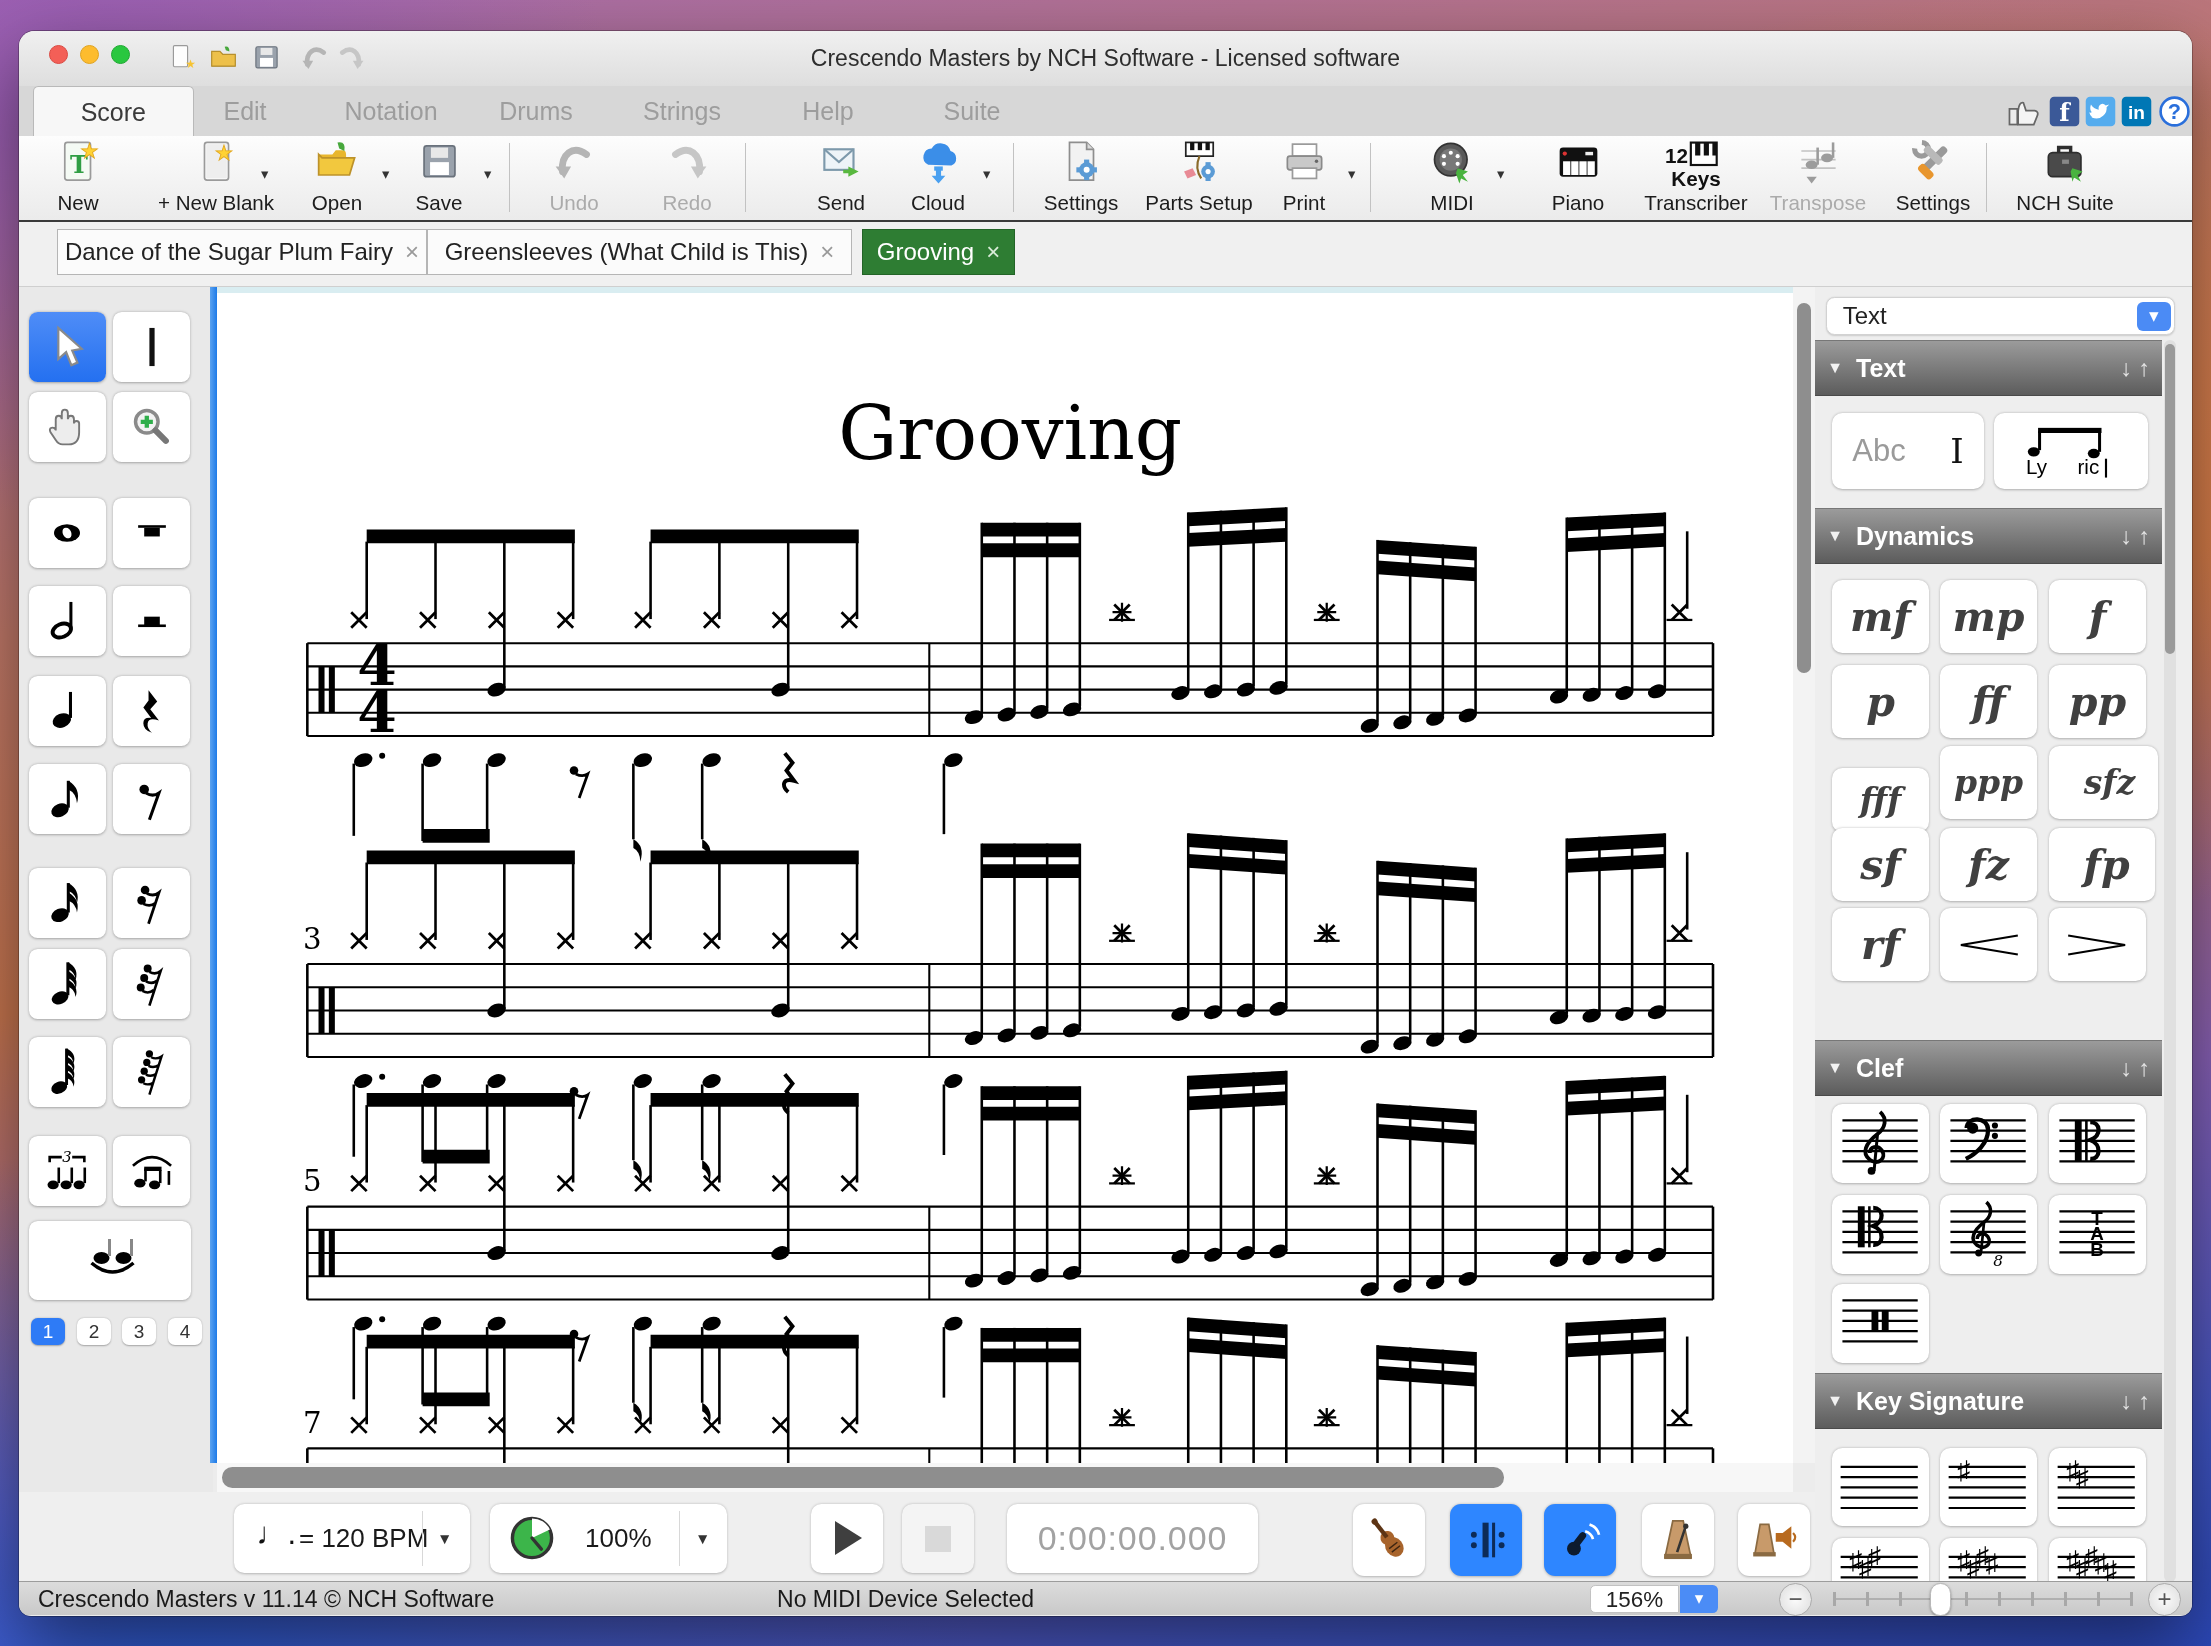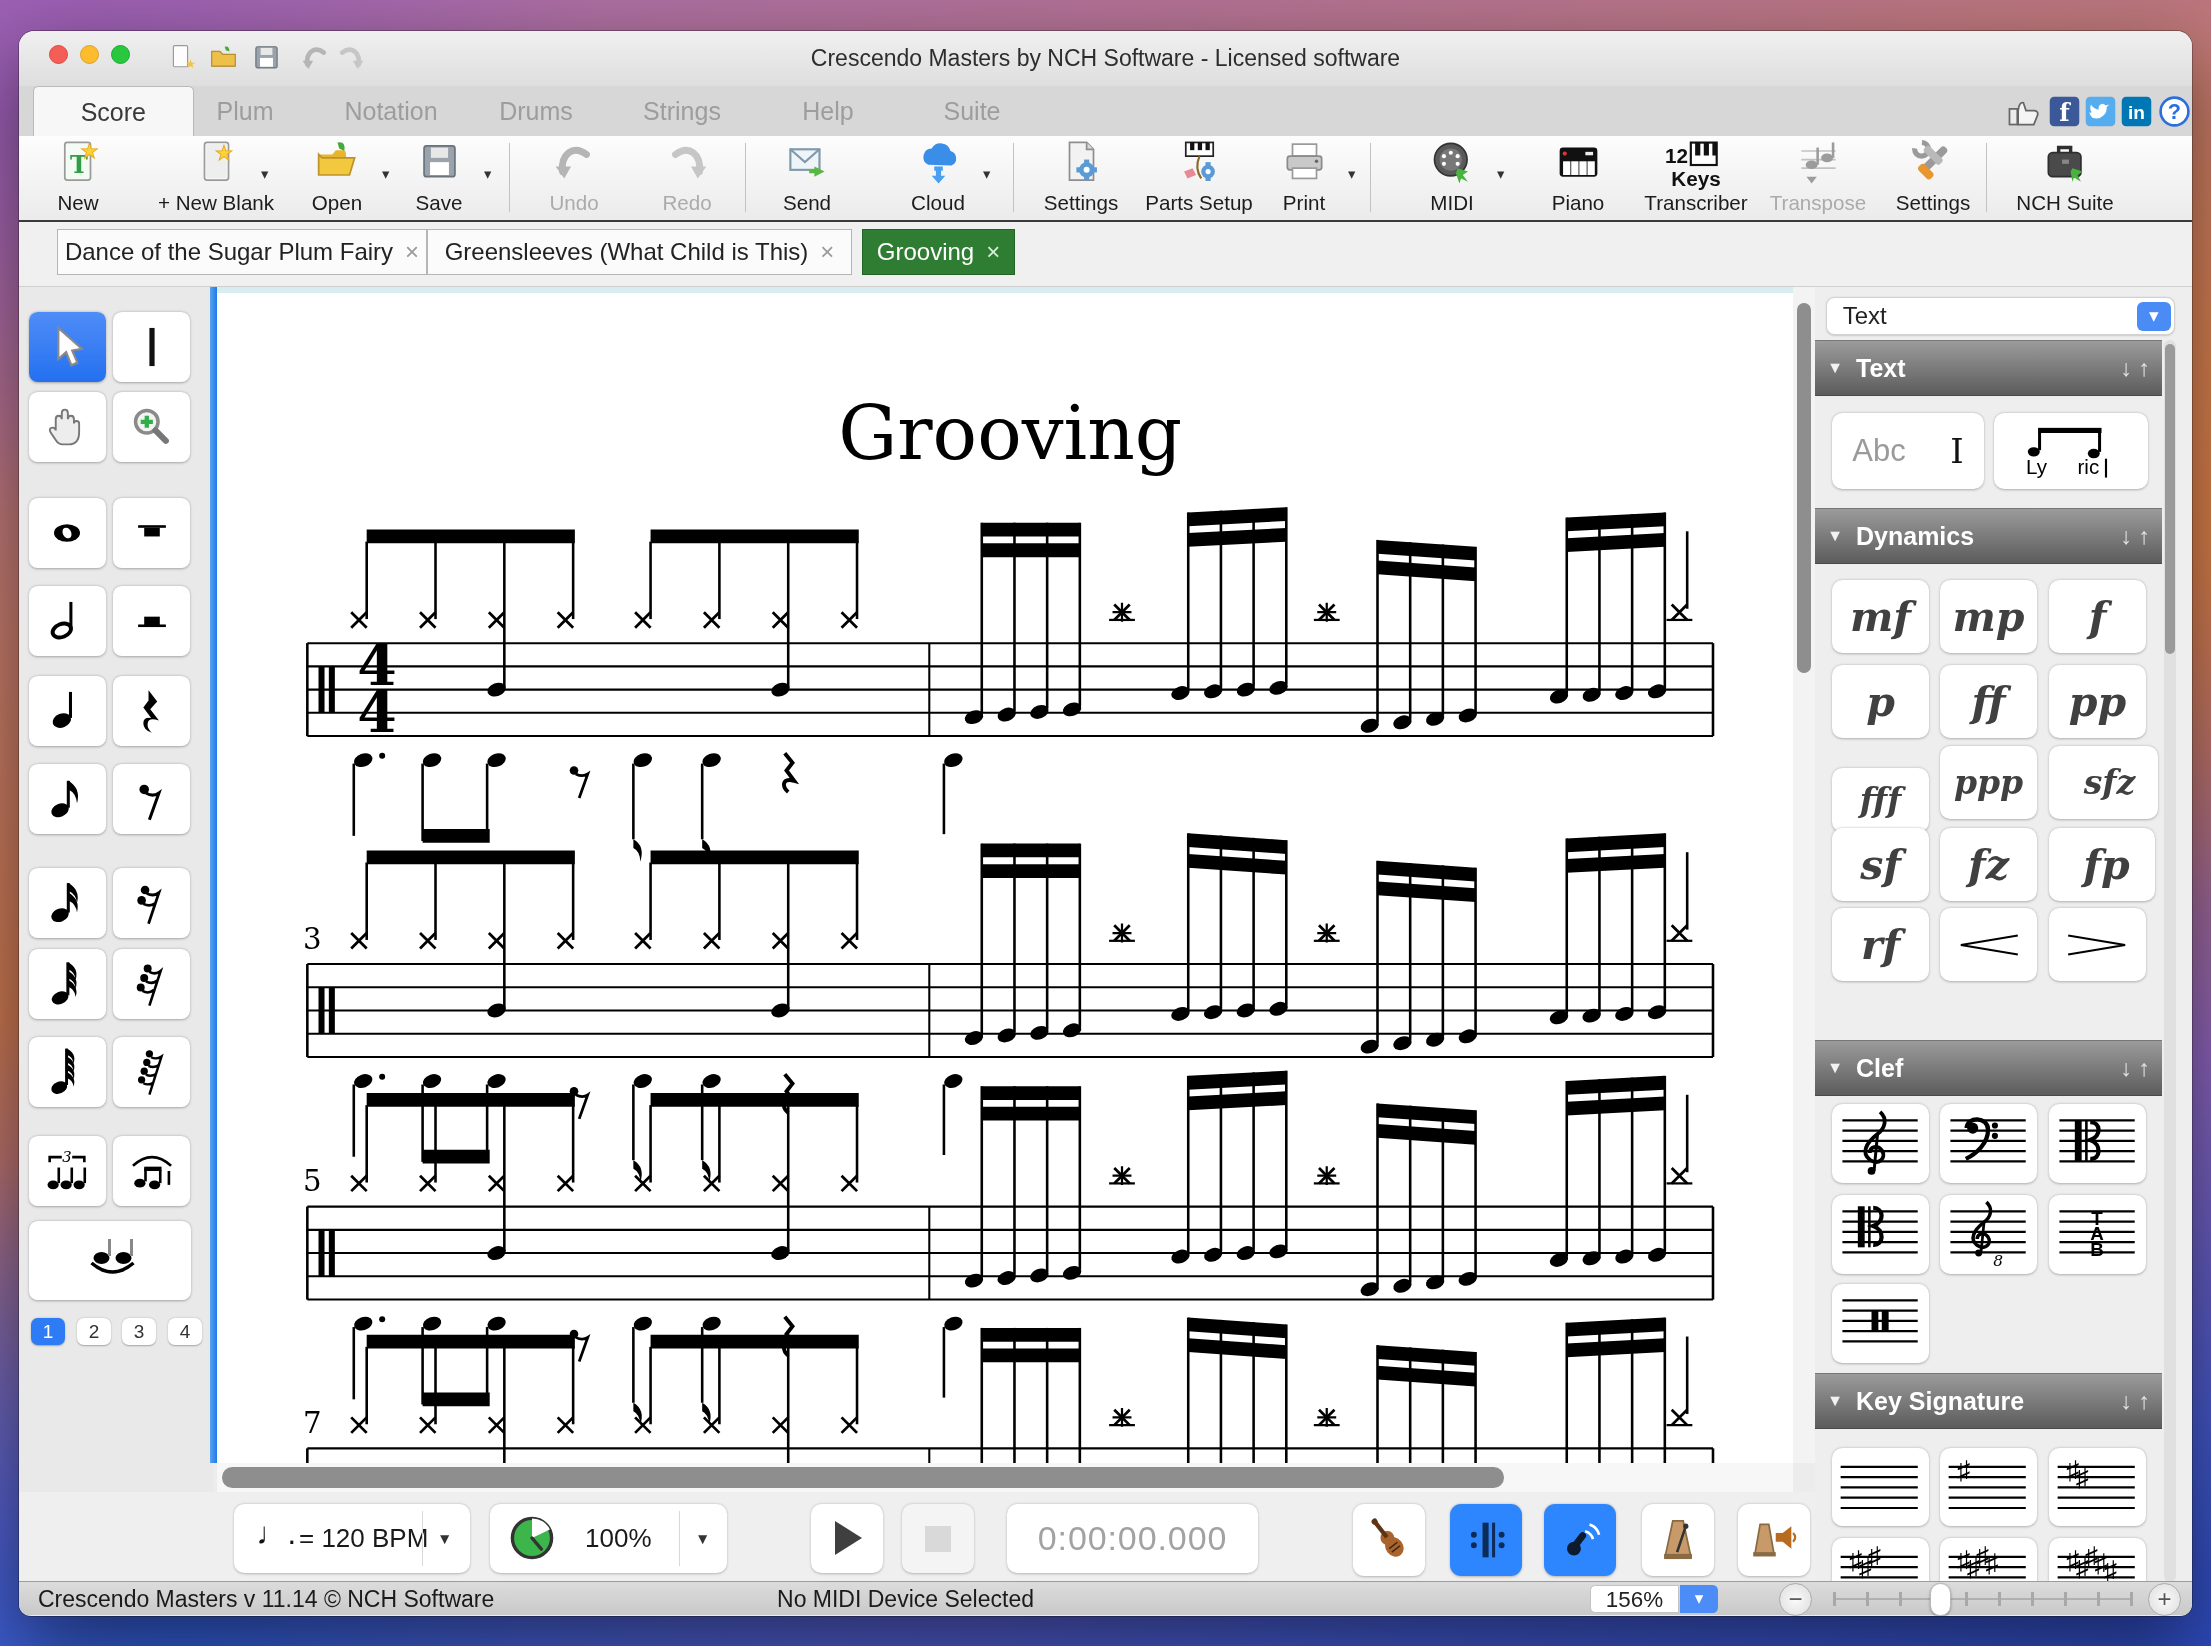--- a/index.html
+++ b/index.html
@@ -113,21 +113,21 @@
           </svg></span><span class="tbicon" style="left: 280px;"><svg width="33" height="33" viewBox="0 0 56 56">
             <path d="M42,18 C26,6 12,18 14,38" fill="none" stroke="#b5b5b5" stroke-width="8" stroke-linecap="round"></path>
             <path d="M6,32 L16,46 L24,32 Z" fill="#b5b5b5"></path>
           </svg></span><span class="tbicon" style="left: 315px;"><svg width="33" height="33" viewBox="0 0 56 56">
             <path d="M14,18 C30,6 44,18 42,38" fill="none" stroke="#c6c6c6" stroke-width="8" stroke-linecap="round"></path>
             <path d="M50,32 L40,46 L32,32 Z" fill="#c6c6c6"></path>
           </svg></span></span>
   </div>
   <div id="menubar">
       <div class="menu-tab active" style="left: 13.8px; width: 159px;">Score</div>
-      <div class="menu-tab" style="left: 226px; width: 138px;">Plum</div>
+      <div class="menu-tab" style="left: 226px; width: 138px;">Edit</div>
       <div class="menu-tab" style="left: 372px; width: 138px;">Notation</div>
       <div class="menu-tab" style="left: 517px; width: 138px;">Drums</div>
       <div class="menu-tab" style="left: 663px; width: 138px;">Strings</div>
       <div class="menu-tab" style="left: 809px; width: 138px;">Help</div>
       <div class="menu-tab" style="left: 953px; width: 138px;">Suite</div>
       <div style="position: absolute; left: 1987px; top: 8.6px; width: 33px; height: 33px;"><svg width="33" height="33" viewBox="0 0 38 38">
           <rect x="4" y="16" width="9" height="18" fill="#ececec" stroke="#666" stroke-width="2"></rect>
           <path d="M14,18 q1,-10 6,-9 l3,9 h10 q5,1 3,6 l-4,10 h-18 z" fill="#f4f4f4" stroke="#666" stroke-width="2"></path>
         </svg></div>
       <div style="position: absolute; left: 2029px; top: 8.6px; width: 33px; height: 33px;"><svg width="33" height="33" viewBox="0 0 38 38">
@@ -195,21 +195,21 @@
           </svg></span>
         <span class="tlabel">Undo</span>
       </div>
       <div class="tool-item disabled" style="left: 668px;">
         <span class="ticon"><svg width="48" height="48" viewBox="0 0 56 56">
             <path d="M14,18 C30,6 44,18 42,38" fill="none" stroke="#c6c6c6" stroke-width="8" stroke-linecap="round"></path>
             <path d="M50,32 L40,46 L32,32 Z" fill="#c6c6c6"></path>
           </svg></span>
         <span class="tlabel">Redo</span>
       </div>
-      <div class="tool-item" style="left: 788px;">
+      <div class="tool-item" style="left: 822px;">
         <span class="ticon"><svg width="48" height="48" viewBox="0 0 56 56">
             <rect x="8" y="12" width="34" height="24" fill="#eef4f8" stroke="#7d99ab" stroke-width="2.5"></rect>
             <path d="M8,12 L25,27 L42,12" fill="none" stroke="#7d99ab" stroke-width="2.5"></path>
             <path d="M36,32 l12,6 -12,6 v-4 h-6 v-4 h6 z" fill="#59b83f"></path>
           </svg></span>
         <span class="tlabel">Send</span>
       </div>
       <div class="tool-item" style="left: 919px;">
         <span class="ticon"><svg width="48" height="48" viewBox="0 0 56 56">
             <path d="M16,30 a10,10 0 0 1 4,-19 a12,12 0 0 1 22,3 a9,9 0 0 1 1,17 z" fill="#3b8ee8"></path>

